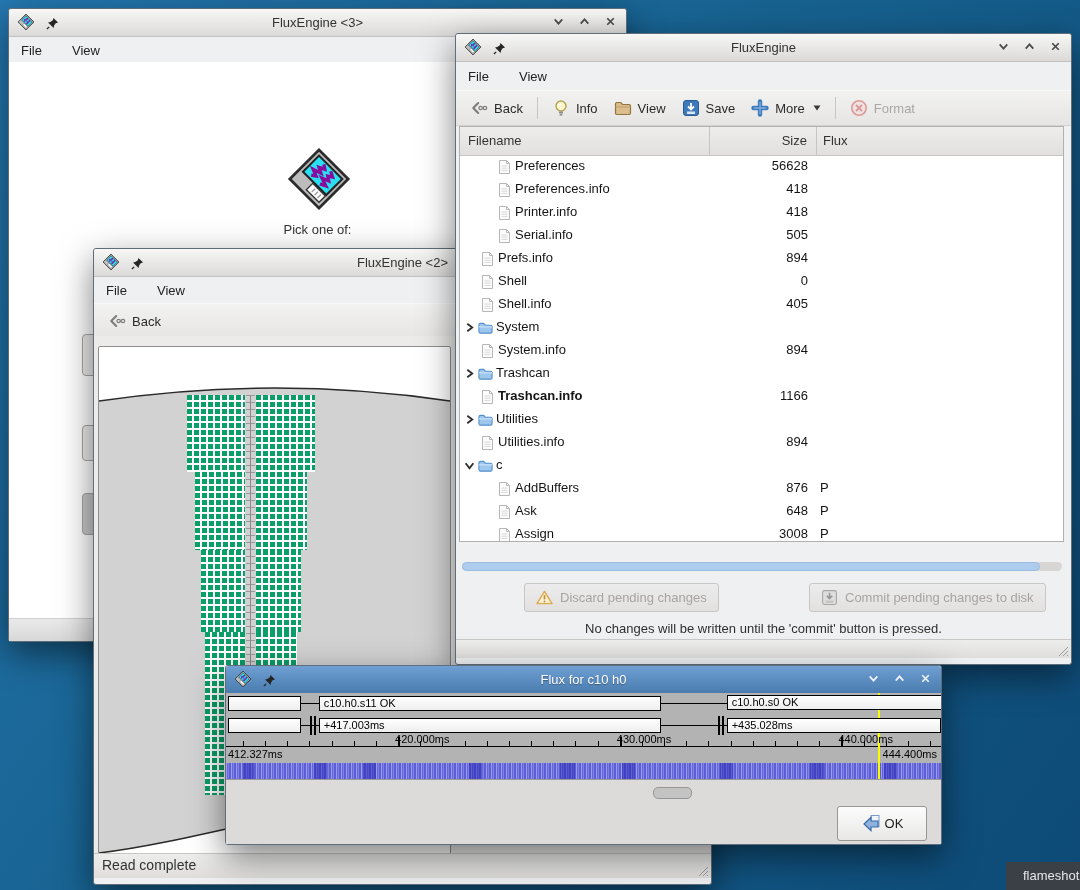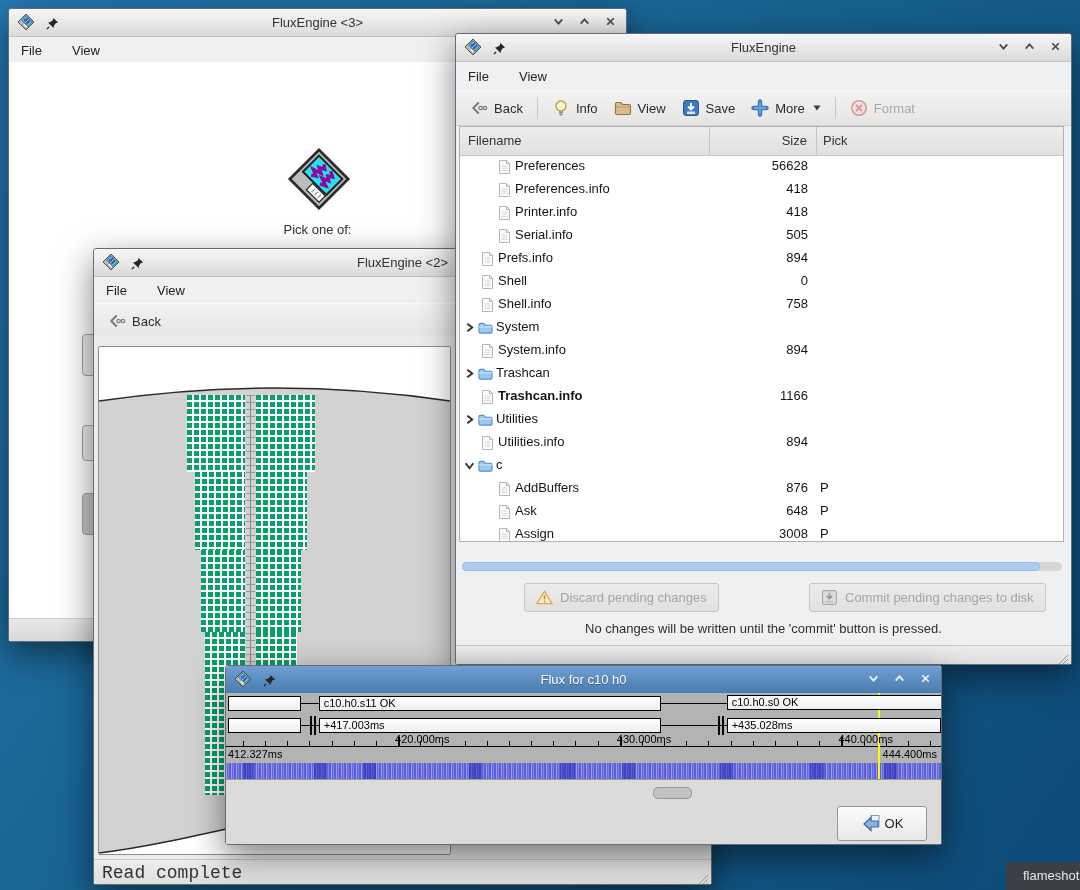--- a/index.html
+++ b/index.html
@@ -27,22 +27,22 @@
     background:linear-gradient(#f2f2f1,#e6e5e4);border-bottom:1px solid #d2d1d0;border-top:1px solid #f8f8f8;}
   .tool-btn{display:flex;align-items:center;gap:6px;height:28px;padding:0 8px;border-radius:3px;
     font-size:13px;color:#2b2b2b;}
   .tool-btn.disabled{color:#a9a8a7;}
   .tool-btn.disabled .tool-icon{opacity:.5;}
   .tool-icon{width:18px;height:18px;}
   .tool-icon svg{width:100%;height:100%;display:block;}
   .tool-dd{width:8px;height:6px;margin-left:2px;}
   .tool-dd svg{width:100%;height:100%;display:block;}
   .tool-sep{width:1px;height:22px;background:#c7c6c5;margin:0 6px;}
-  .statusbar{position:absolute;left:0;right:0;bottom:0;background:linear-gradient(#ededec,#dfdedd);
-    border-top:1px solid #c9c8c7;font-size:18px;color:#333;font-family:Liberation Mono, monospace;}
+  .statusbar{position:absolute;left:0;right:0;bottom:6px;background:linear-gradient(#ededec,#dfdedd);
+    border-top:1px solid #c9c8c7;font-size:14px;color:#333;}
   .grip{position:absolute;right:2px;bottom:2px;width:12px;height:12px;}
 
   
   #win3{left:8px;top:8px;width:617px;height:632px;}
   #w3-content{position:absolute;left:0;top:53px;bottom:22px;right:0;background:#fff;overflow:hidden;}
   #w3-bottom{position:absolute;left:0;right:0;bottom:0;height:22px;background:linear-gradient(#eaeaea,#d8d8d8);border-top:1px solid #cfcfcf;}
   .frag{position:absolute;width:60px;border:1px solid #a5a5a5;border-radius:4px;background:#eceb-ea;}
   .frag{background:#ecebea;}
   .frag.filled{background:#c9c9c9;}
   #logo{position:absolute;left:277px;top:84px;width:66px;height:66px;}
@@ -355,21 +355,21 @@
           </svg>
         </span>
         <span class="tool-label">Format</span>
       </div>
     </div>
 
   <div id="filetable">
     <div id="ft-header">
       <span class="ft-hcell" id="ft-h-name">Filename</span>
       <span class="ft-hcell" id="ft-h-size">Size</span>
-      <span class="ft-hcell" id="ft-h-mode">Pick</span>
+      <span class="ft-hcell" id="ft-h-mode">Flux</span>
     </div>
     <div id="ft-rows">
         <div class="ft-row" style="top: 0px;">
           <span class="ft-icon" style="left: 37px;">
             <svg viewBox="0 0 13 16">
               <path d="M1.5 1.5 H8.5 L11.5 4.5 V14.5 H1.5 Z" fill="#fcfcfc" stroke="#b6b6b6"></path>
               <path d="M8.5 1.5 V4.5 H11.5" fill="none" stroke="#b6b6b6"></path>
               <path d="M3.5 7 H9.5 M3.5 9.2 H9.5 M3.5 11.4 H9.5" stroke="#d8d8d8"></path>
             </svg>
           </span>
@@ -433,21 +433,21 @@
         </div>
         <div class="ft-row" style="top: 138px;">
           <span class="ft-icon" style="left: 20px;">
             <svg viewBox="0 0 13 16">
               <path d="M1.5 1.5 H8.5 L11.5 4.5 V14.5 H1.5 Z" fill="#fcfcfc" stroke="#b6b6b6"></path>
               <path d="M8.5 1.5 V4.5 H11.5" fill="none" stroke="#b6b6b6"></path>
               <path d="M3.5 7 H9.5 M3.5 9.2 H9.5 M3.5 11.4 H9.5" stroke="#d8d8d8"></path>
             </svg>
           </span>
           <span class="ft-name" style="left: 38px;">Shell.info</span>
-          <span class="ft-size">758</span>
+          <span class="ft-size">405</span>
         </div>
         <div class="ft-row" style="top: 161px;">
           <span class="ft-exp">
             <svg viewBox="0 0 10 10">
               <path d="M3 1.5 L7.5 5 L3 8.5" fill="none" stroke="#2e2e2e" stroke-width="1.7"></path>
             </svg>
           </span>
           <span class="ft-icon" style="left: 18px;">
             <svg viewBox="0 0 16 14">
               <path d="M1 3.5 Q1 2 2.5 2 H6 L7.8 4 H13.5 Q15 4 15 5.5 V11 Q15 12.5 13.5 12.5 H2.5 Q1 12.5 1 11 Z" fill="#9ec7ee" stroke="#5590cc" stroke-width="1.2"></path>

